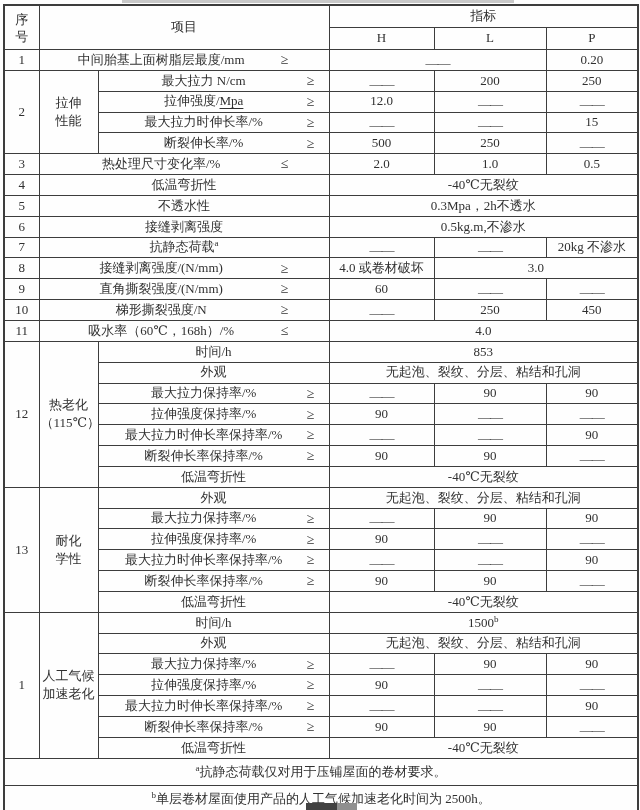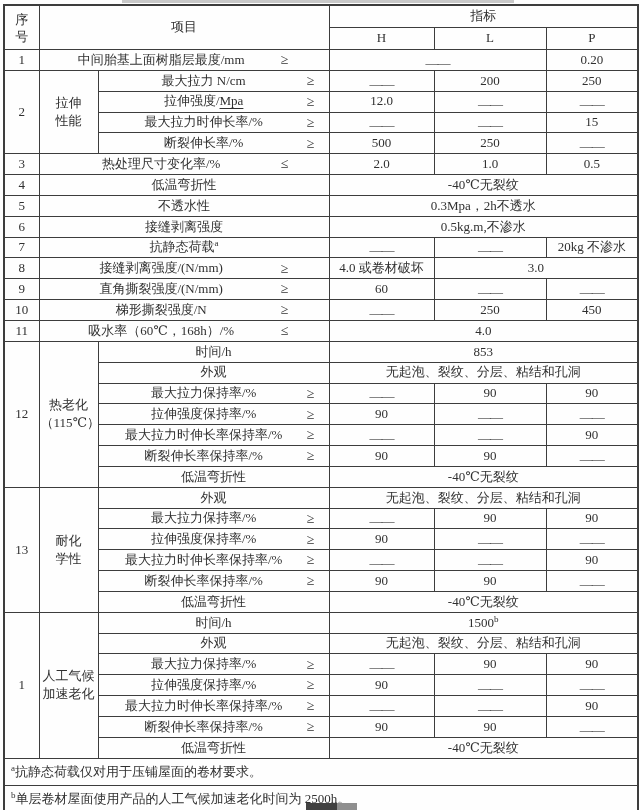--- a/index.html
+++ b/index.html
@@ -30,21 +30,21 @@
   .item-full .sym{padding-right:38px;}
   .dash{position:relative;top:3px;letter-spacing:-1px;color:#3d3d3d;}
   sup{font-size:9px;vertical-align:super;line-height:0;}
   .wavy{
     text-decoration-line:underline;text-decoration-style:wavy;
     text-decoration-color:#cc3333;text-decoration-thickness:1px;
     text-underline-offset:3px;
     text-decoration:underline;
   }
   .note-cell{
-    text-align:left;padding:2px 6px;font-size:13px;height:22px;
+    text-align:center;padding:2px 6px;font-size:13px;height:22px;
   }
 </style>
 </head>
 <body>
 
 <div class="artifact" style="left:122px;top:0;width:392px;height:3px;background:#c9c9c9;"></div>
 
 <table>
   <colgroup>
     <col style="width:35px">

